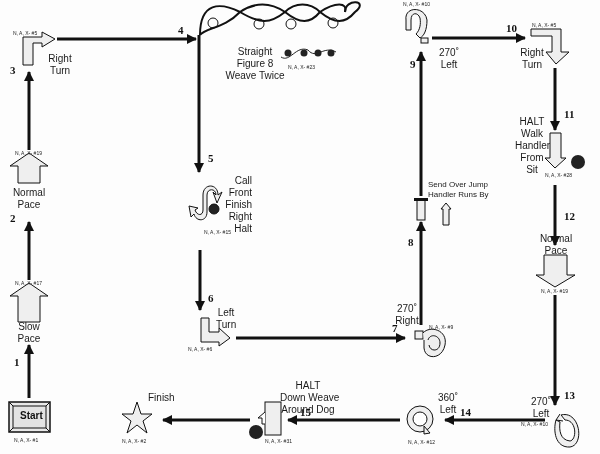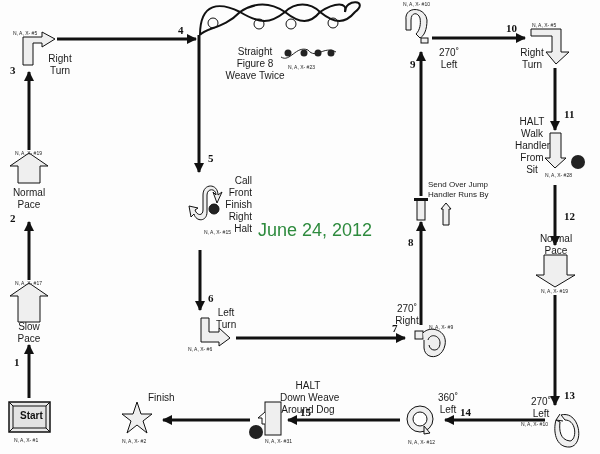--- a/index.html
+++ b/index.html
@@ -134,21 +134,20 @@
       <path d="M265,412 L258,418 L262,418 L262,424 L265,424" fill="#fff"></path>
     </g>
     <circle cx="256" cy="432" r="7" fill="#222"></circle>
 
     <g fill="#efefef" stroke="#111" stroke-width="1">
       <path d="M137,402 L141,414 L152,414 L143,421 L147,433 L137,425 L127,433 L131,421 L122,414 L133,414 Z"></path>
     </g>
   </svg>
 
   <div class="title">
-    <div>June 24, 2012</div>
   </div>
 
   <div class="start-txt" style="left:20px;top:410px;">Start</div>
   <div class="sign" style="left:14px;top:437px;">N, A, X- #1</div>
 
   <div class="sign" style="left:15px;top:280px;">N, A, X- #17</div>
   <div class="lbl" style="left:13px;top:321px;width:32px;">
     <div>Slow</div>
     <div>Pace</div>
   </div>

